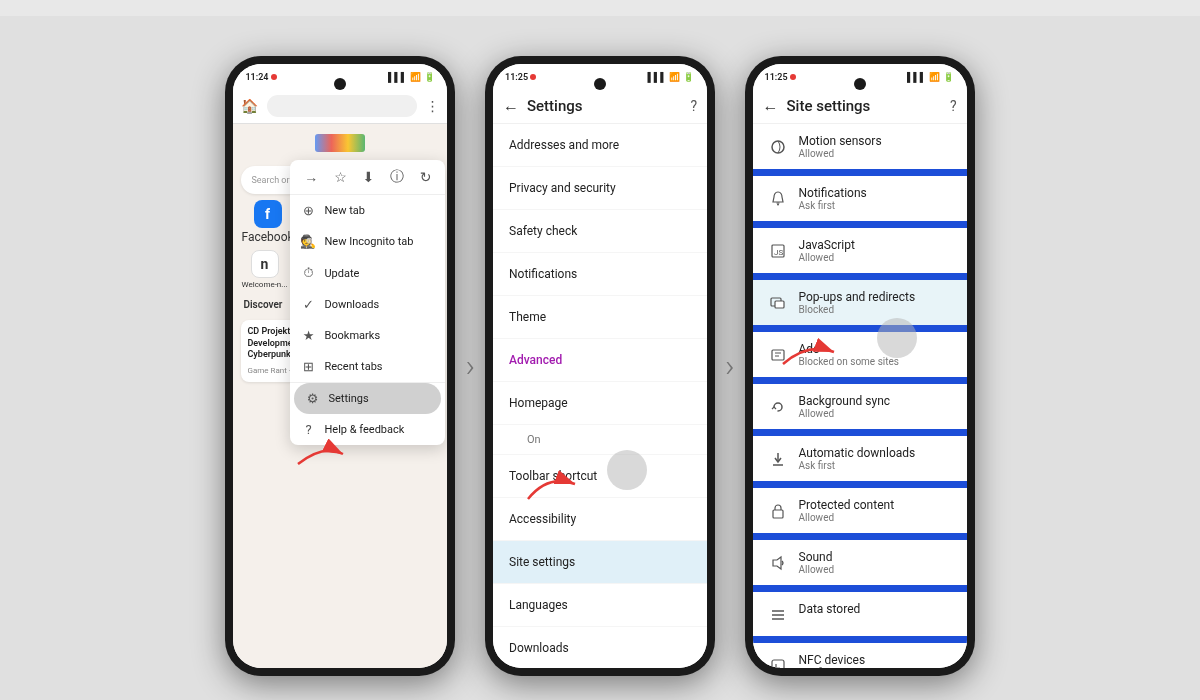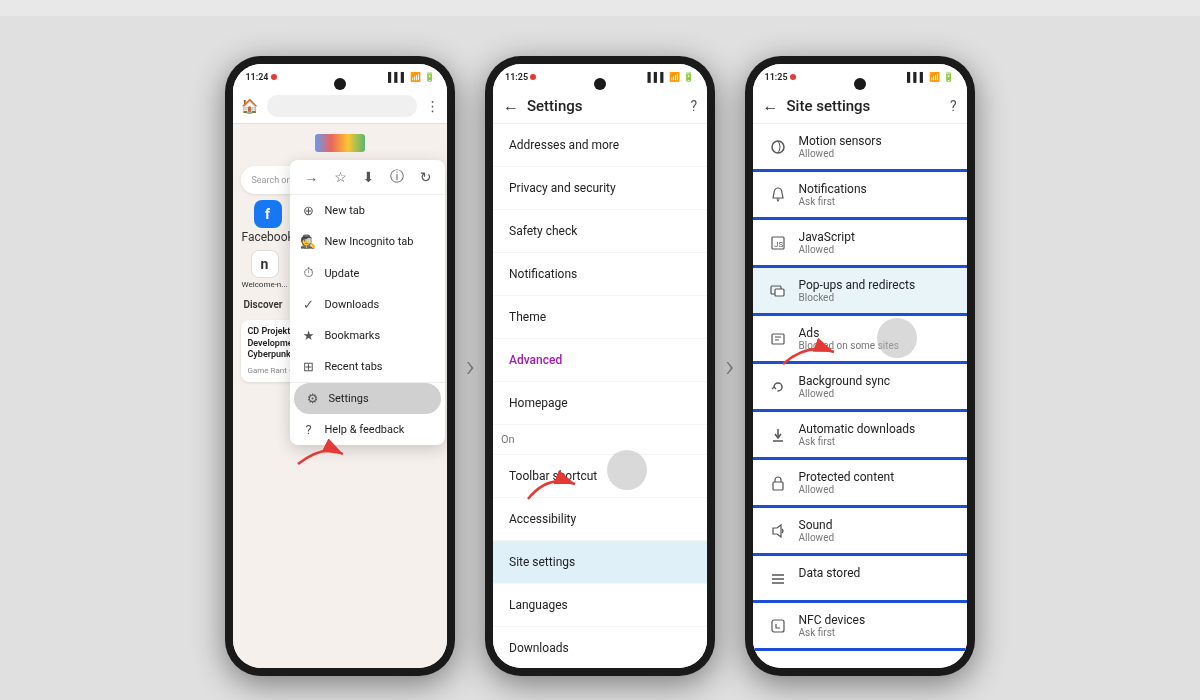--- a/index.html
+++ b/index.html
@@ -258,39 +258,39 @@
     .settings-item {
       padding: 14px 16px;
       font-size: 12px;
       color: #222;
       border-bottom: 1px solid #f5f5f5;
       cursor: pointer;
     }
     .settings-item.sub {
       font-size: 11px;
       color: #777;
-      padding: 8px 8px;
+      padding: 8px 34px;
     }
     .settings-item.advanced {
       color: #a21caf;
       font-weight: 500;
     }
 
     
     .site-settings-list {
       flex: 1;
       overflow: hidden;
       background: #fff;
     }
     .site-item {
       display: flex;
       align-items: flex-start;
       gap: 10px;
       padding: 10px 14px;
-      border-bottom: 3px solid #1d4ed8;
+      border-bottom: 7px solid #1d4ed8;
     }
     .site-item-icon {
       width: 22px;
       height: 22px;
       display: flex;
       align-items: center;
       justify-content: center;
       font-size: 14px;
       color: #a16207;
       flex-shrink: 0;

